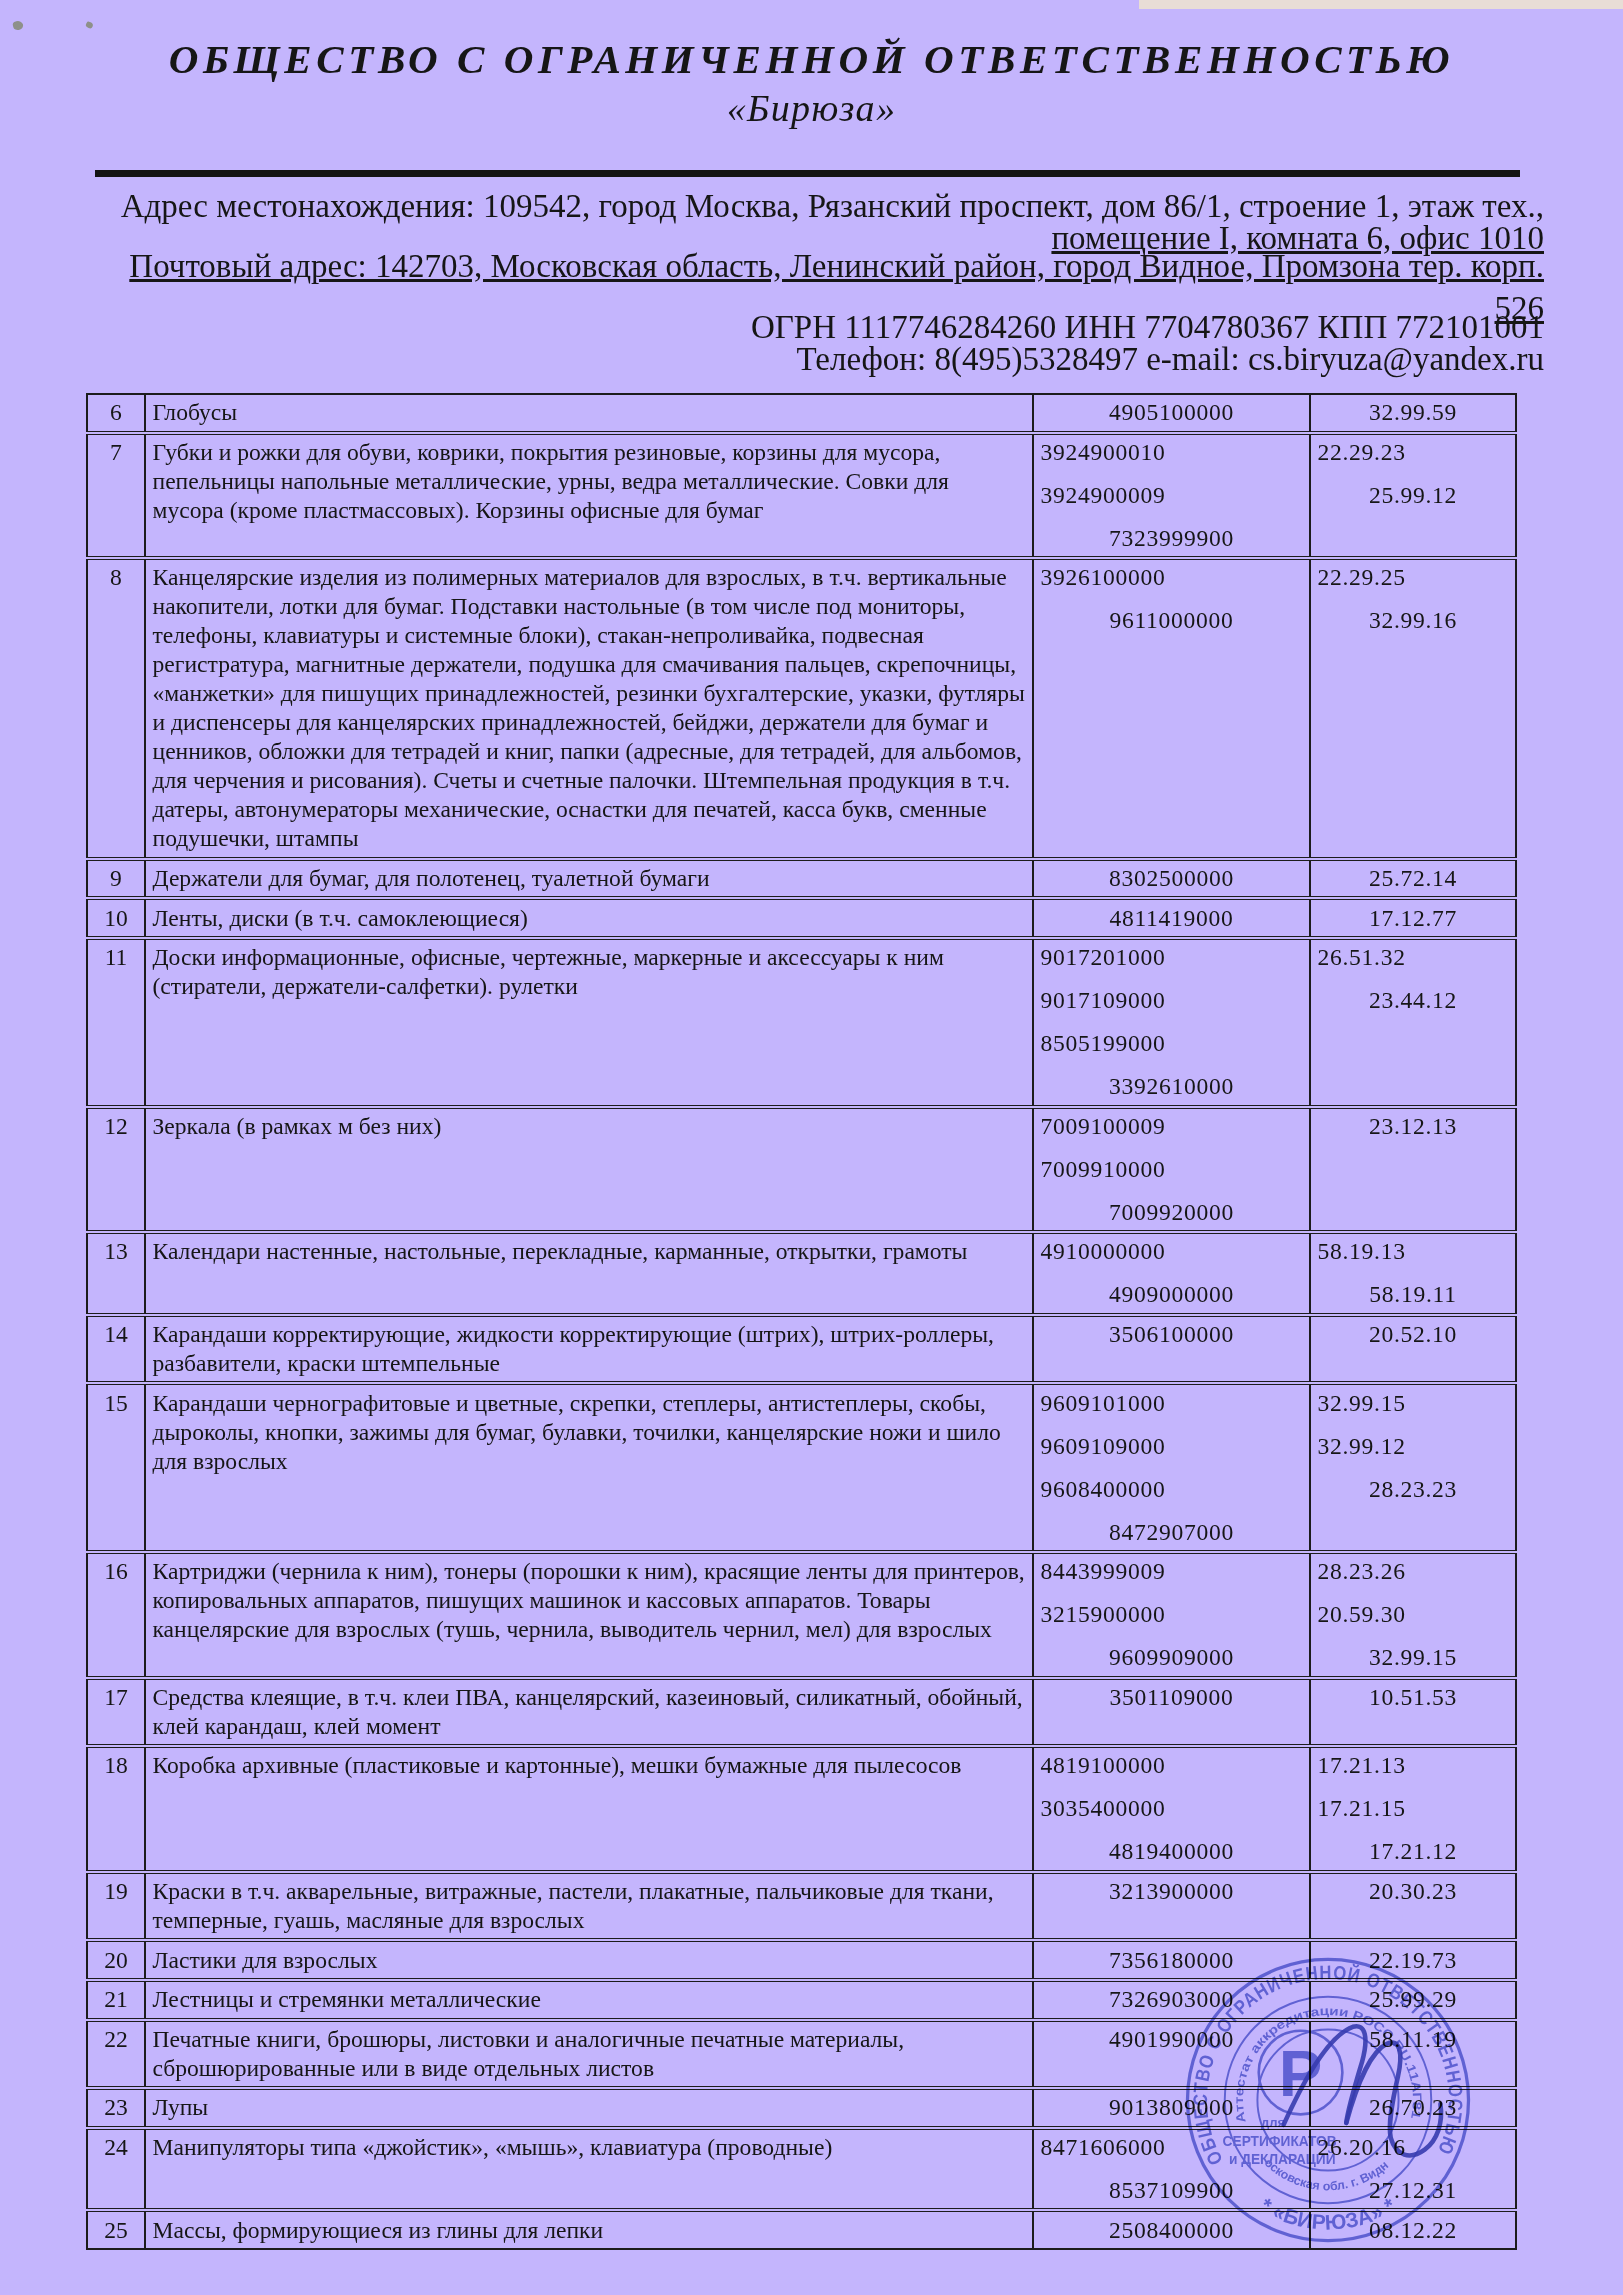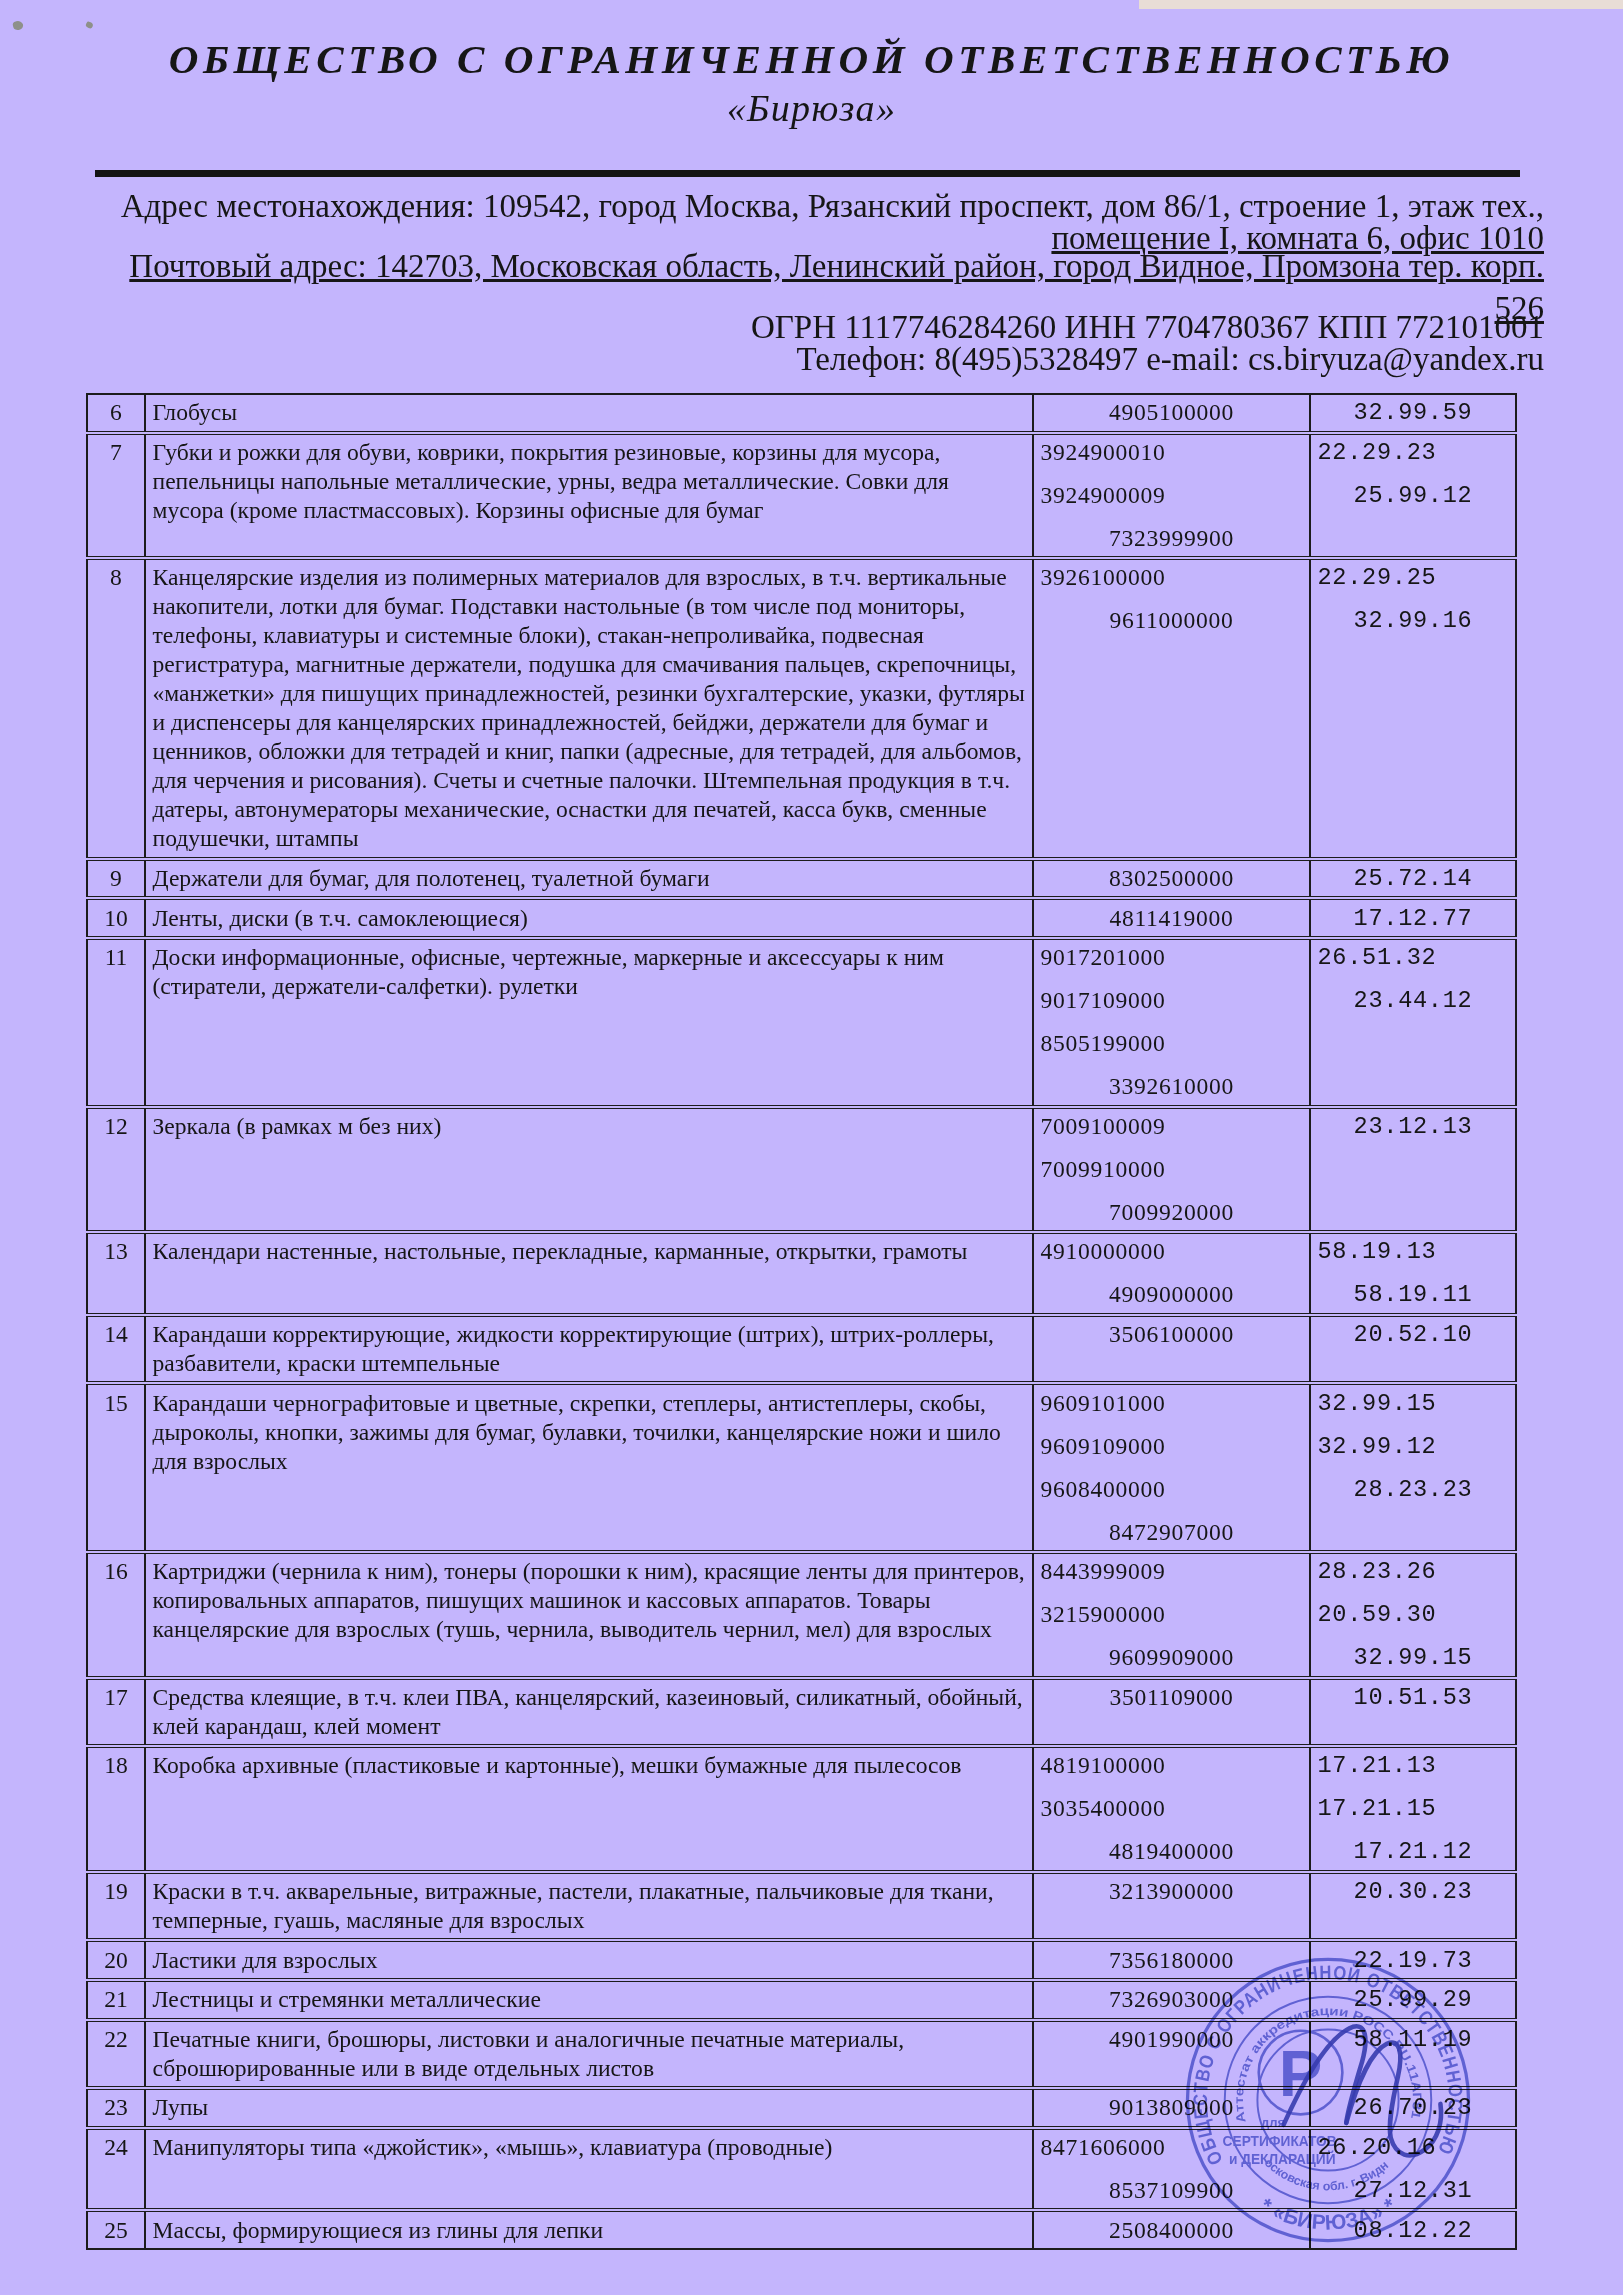--- a/index.html
+++ b/index.html
@@ -43,21 +43,21 @@
   }
   table.products td{
     border:2px solid #1c1c1c;
     vertical-align:top;
     padding:3.3px 6.5px 3.3px 6.5px;
   }
   table.products tr + tr td{border-top:4.6px double #1c1c1c;}
   td.c-num{text-align:center;padding-left:1.3px;padding-right:1.3px;}
   td.c-desc{padding-left:13px;padding-right:17px;}
   td.c-codes{padding-left:17px;letter-spacing:0.7px;}
-  td.c-cls{padding-left:14.4px;letter-spacing:0.7px;font-family:Liberation Mono, monospace;}
+  td.c-cls{padding-left:14.4px;letter-spacing:0.7px;}
   .code-line,.cls-line{height:43px;line-height:29px;}
   .code-line:last-child,.cls-line:last-child{height:29px;text-align:center;}
 
   .stamp-wrap{
     position:absolute;left:1145px;top:1917px;width:366px;height:366px;
     mix-blend-mode:multiply;opacity:.88;
   }
   .stamp-wrap svg{display:block;}
   .stamp-ink{fill:none;stroke:#6b79cf;}
   .stamp-txt{fill:#6b79cf;font-family:"Liberation Sans","DejaVu Sans",sans-serif;font-weight:bold;}

